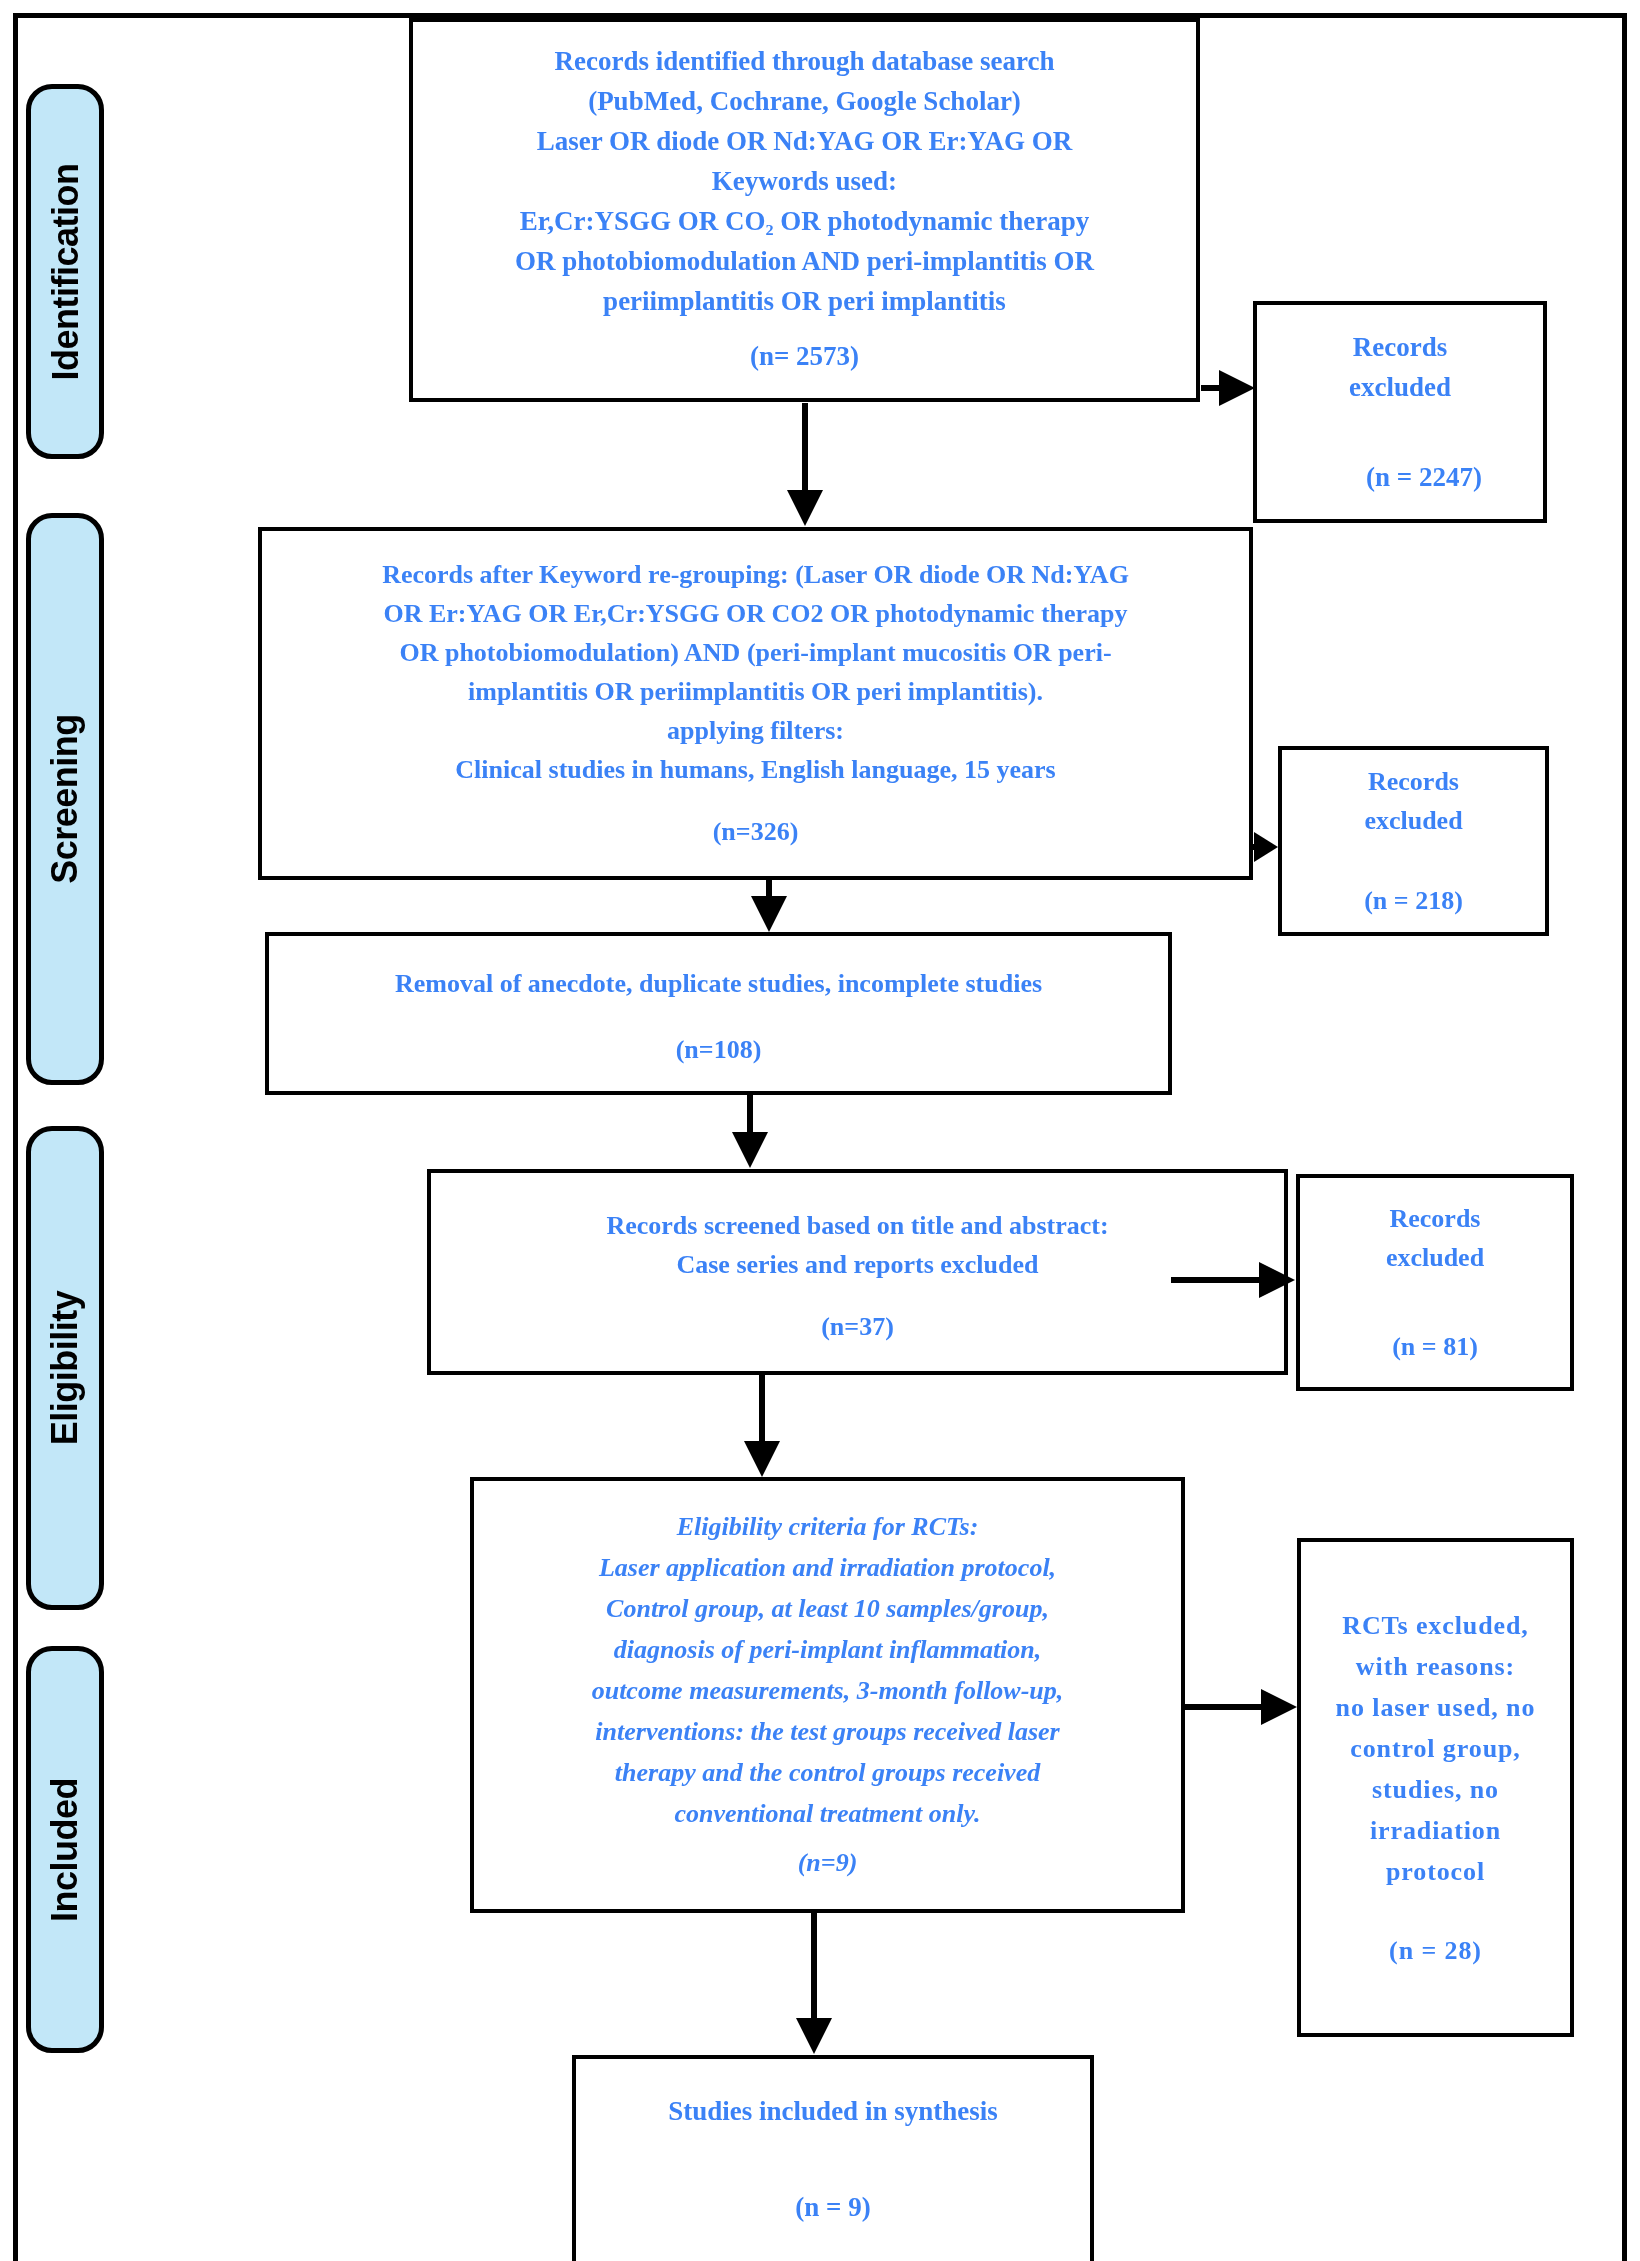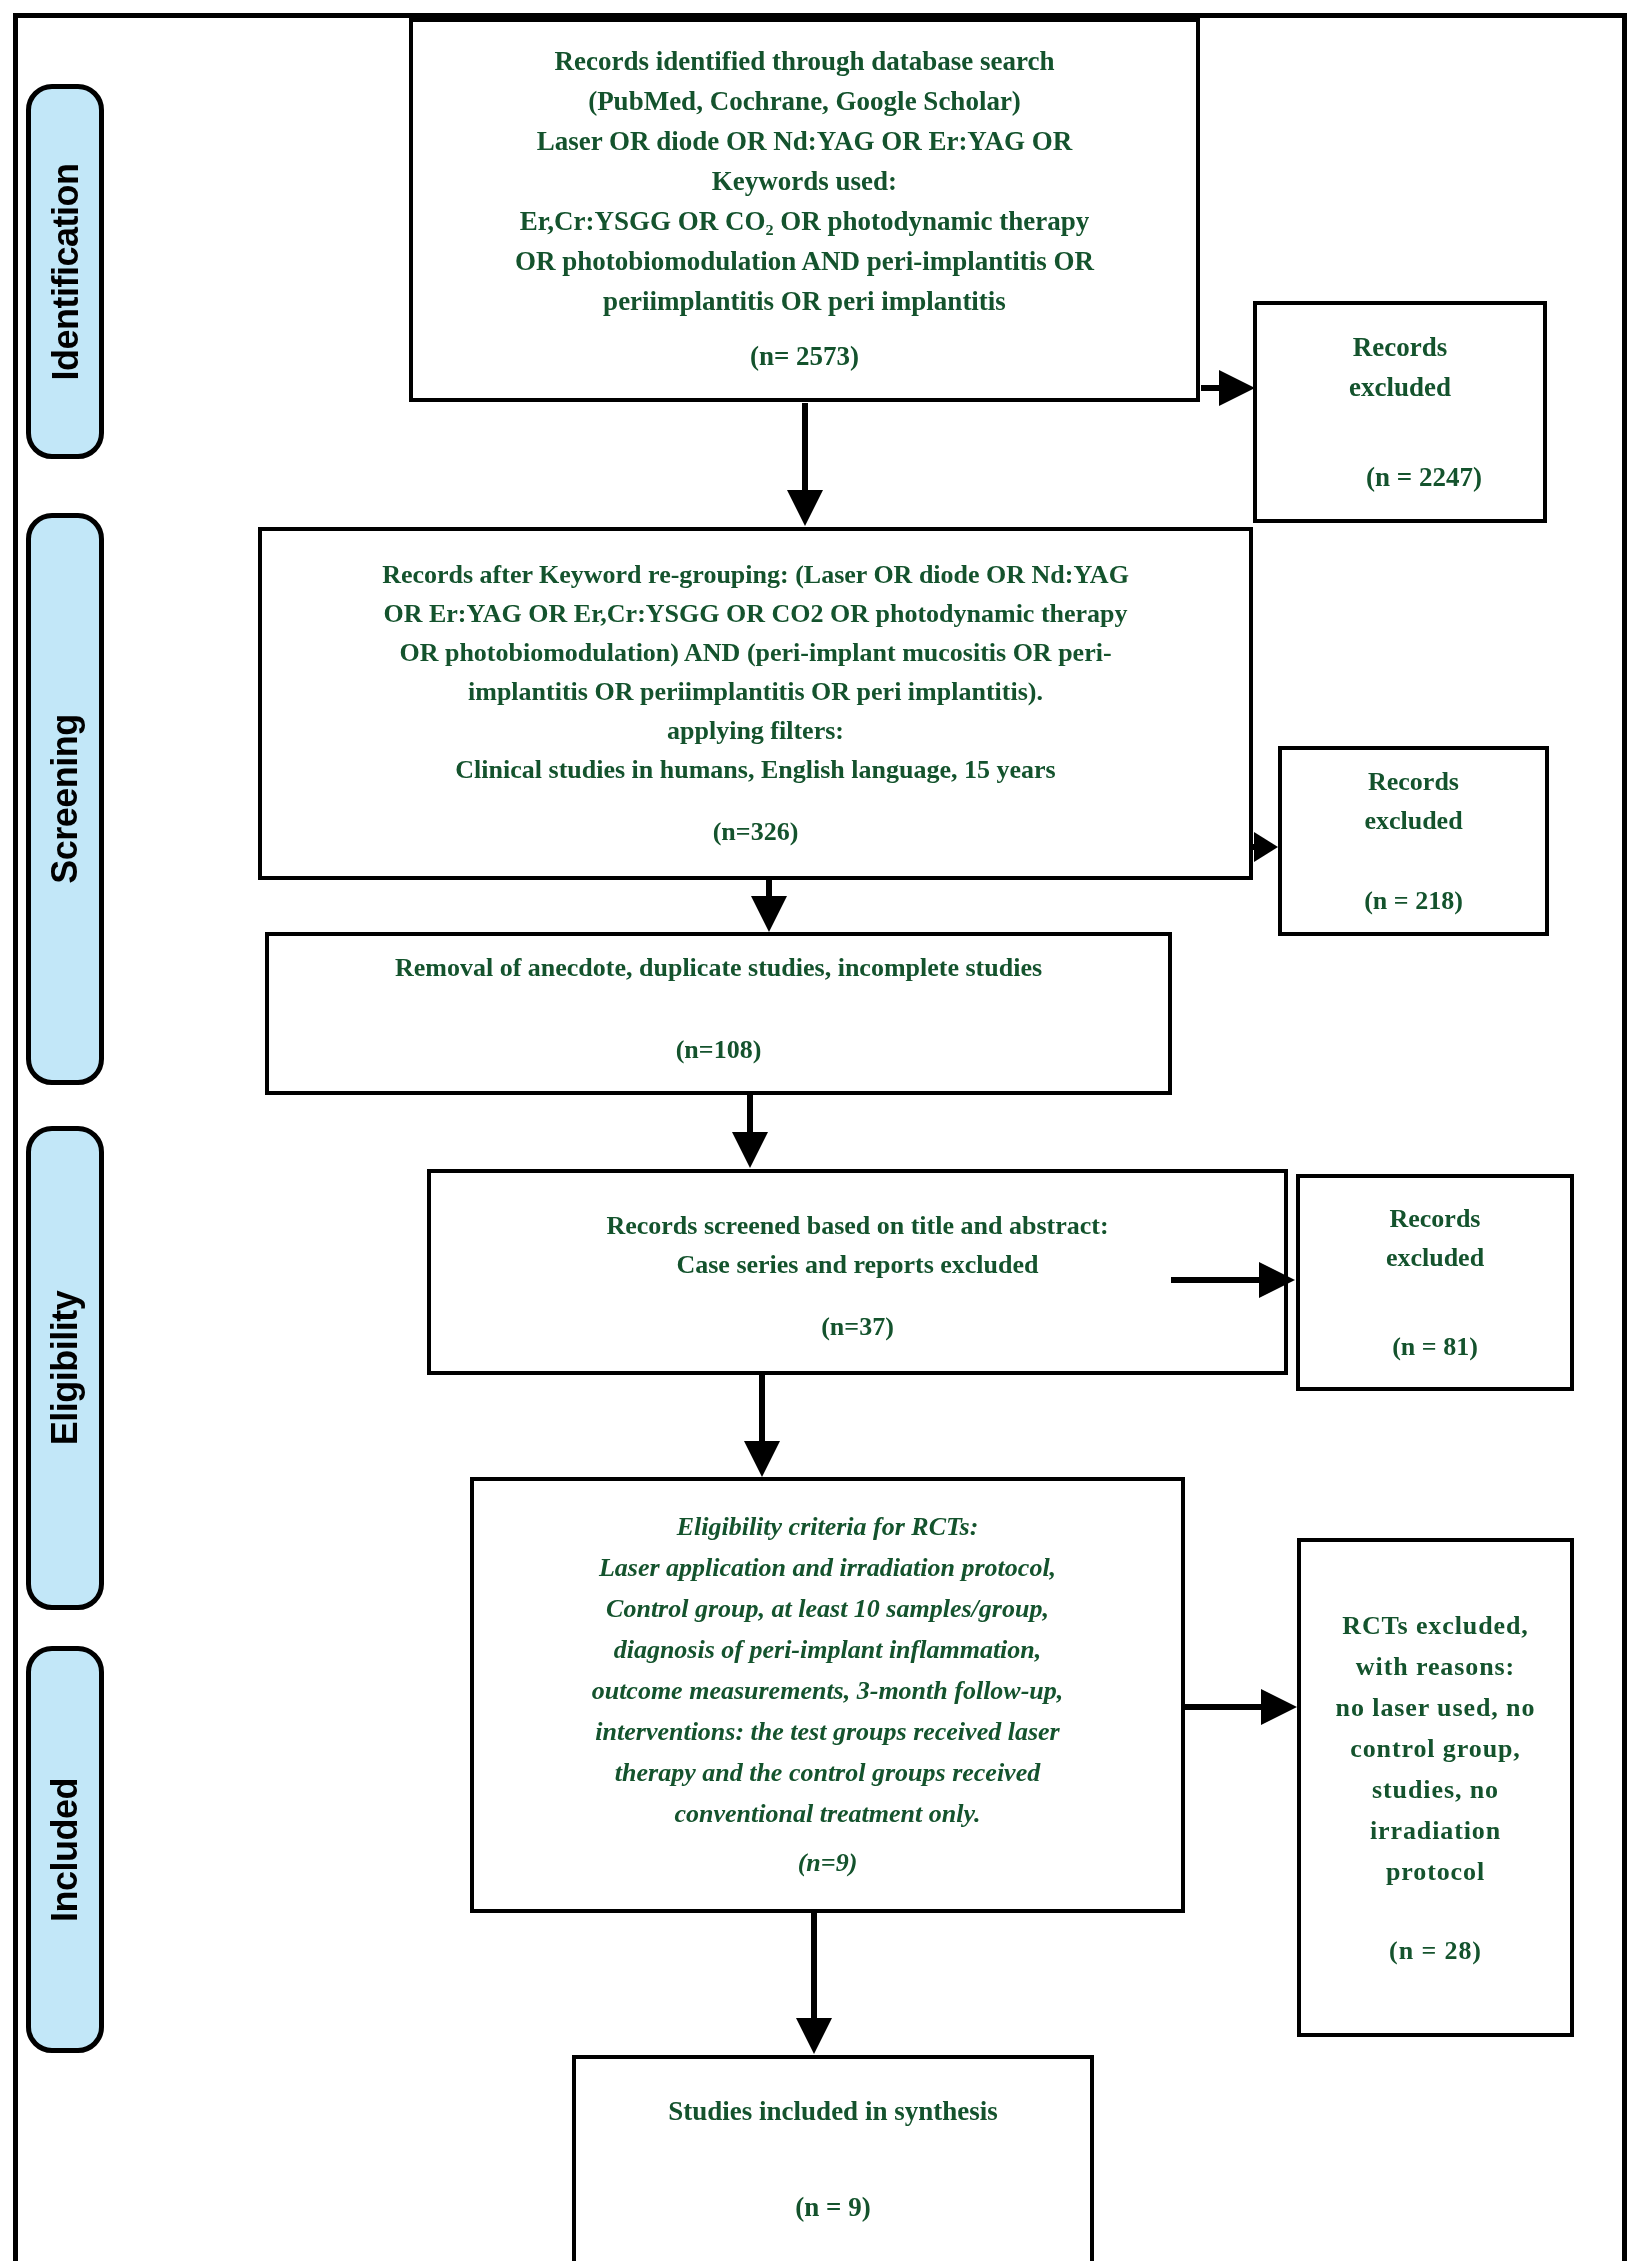--- a/index.html
+++ b/index.html
@@ -3,21 +3,21 @@
 <meta charset="utf-8">
 <style>
   html,body { margin:0; padding:0; background:#ffffff; }
   body { width:1640px; height:2310px; position:relative; font-family:"Liberation Serif", serif; }
   #canvas { position:absolute; left:0; top:0; width:1640px; height:2310px; background:#fff; }
   .page-border { position:absolute; left:12.7px; top:12.7px; right:12.7px; bottom:12.7px; border:5.9px solid #000; }
 
   
   .fbox { position:absolute; box-sizing:border-box; border:4.1px solid #000; background:#fff;
           display:flex; flex-direction:column; align-items:center; text-align:center;
-          font-weight:bold; color:#14532d; font-family:"Liberation Serif", serif; }
+          font-weight:bold; color:#3b82f6; font-family:"Liberation Serif", serif; }
   .fbox .line { display:block; width:100%; }
   .fbox .nline { display:block; width:100%; }
   .grow-n .nline { margin-top:auto; }
 
   
   .side-label { position:absolute; box-sizing:border-box; left:26px; width:78px;
                 background:#c2e7f8; border:5px solid #000; border-radius:26px;
                 display:flex; align-items:center; justify-content:center; }
   .side-label span { transform:rotate(-90deg); white-space:nowrap; font-family:"Liberation Sans", sans-serif;
                      font-weight:bold; font-size:36px; letter-spacing:-0.5px; color:#000; }
@@ -79,21 +79,21 @@
     <span class="line">Clinical studies in humans, English language, 15 years</span>
     <span class="nline">(n=326)</span>
   </div>
 
   <div class="fbox" style="left:1278px; top:746px; width:271px; height:190px; font-size:26px; line-height:39px; justify-content:center;">
     <span class="line">Records</span>
     <span class="line">excluded</span>
     <span class="nline" style="margin-top:41px;">(n = 218)</span>
   </div>
 
-  <div class="fbox grow-n" style="left:265px; top:932px; width:907px; height:163px; font-size:26px; line-height:39px; padding:12px 9px 22px 9px;">
+  <div class="fbox grow-n" style="left:265px; top:932px; width:907px; height:163px; font-size:26px; line-height:39px; padding:28px 9px 22px 9px;">
     <span class="line">Removal of anecdote, duplicate studies, incomplete studies</span>
     <span class="nline">(n=108)</span>
   </div>
 
   <div class="fbox grow-n" style="left:427px; top:1169px; width:861px; height:206px; font-size:26px; line-height:39px; padding:33px 6.8px 25px 6.8px;">
     <span class="line">Records screened based on title and abstract:</span>
     <span class="line">Case series and reports excluded</span>
     <span class="nline">(n=37)</span>
   </div>
 

